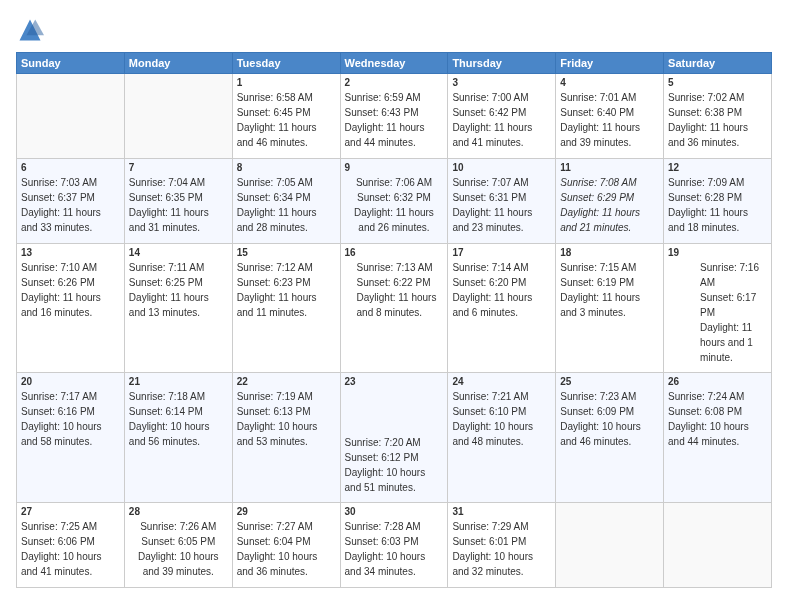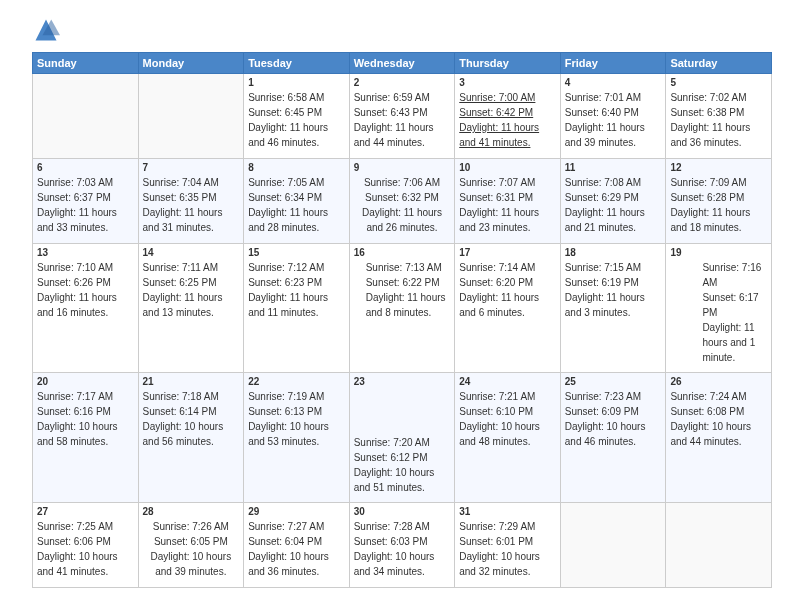--- a/index.html
+++ b/index.html
@@ -6,21 +6,21 @@
     body {
       width: 792px;
       height: 612px;
       font-family: Arial, sans-serif;
       background: #fff;
       overflow: hidden;
     }
     .page {
       width: 792px;
       height: 598px;
-      padding: 16px 20px 10px 32px;
+      padding: 16px 20px 10px 16px;
       display: flex;
       flex-direction: column;
     }
     .header {
       display: flex;
       justify-content: space-between;
       align-items: flex-start;
       margin-bottom: 8px;
     }
     .logo {
@@ -142,21 +142,21 @@
 Daylight: 11 hours and 46 minutes.</div>
           </td>
           <td>
             <span class="day-num">2</span>
             <div class="day-info" style="white-space: pre-line;">Sunrise: 6:59 AM
 Sunset: 6:43 PM
 Daylight: 11 hours and 44 minutes.</div>
           </td>
           <td>
             <span class="day-num">3</span>
-            <div class="day-info" style="white-space: pre-line; text-decoration: underline;">Sunrise: 7:00 AM
+            <div class="day-info" style="white-space: pre-line;">Sunrise: 7:00 AM
 Sunset: 6:42 PM
 Daylight: 11 hours and 41 minutes.</div>
           </td>
           <td>
             <span class="day-num">4</span>
             <div class="day-info" style="white-space: pre-line;">Sunrise: 7:01 AM
 Sunset: 6:40 PM
 Daylight: 11 hours and 39 minutes.</div>
           </td>
           <td>
@@ -192,21 +192,21 @@
 Daylight: 11 hours and 26 minutes.</div>
           </td>
           <td>
             <span class="day-num">10</span>
             <div class="day-info" style="white-space: pre-line;">Sunrise: 7:07 AM
 Sunset: 6:31 PM
 Daylight: 11 hours and 23 minutes.</div>
           </td>
           <td>
             <span class="day-num">11</span>
-            <div class="day-info" style="white-space: pre-line;">Sunrise: 7:08 AM
+            <div class="day-info" style="white-space: pre-line; font-style: italic;">Sunrise: 7:08 AM
 Sunset: 6:29 PM
 Daylight: 11 hours and 21 minutes.</div>
           </td>
           <td>
             <span class="day-num">12</span>
             <div class="day-info" style="white-space: pre-line;">Sunrise: 7:09 AM
 Sunset: 6:28 PM
 Daylight: 11 hours and 18 minutes.</div>
           </td>
         </tr>

